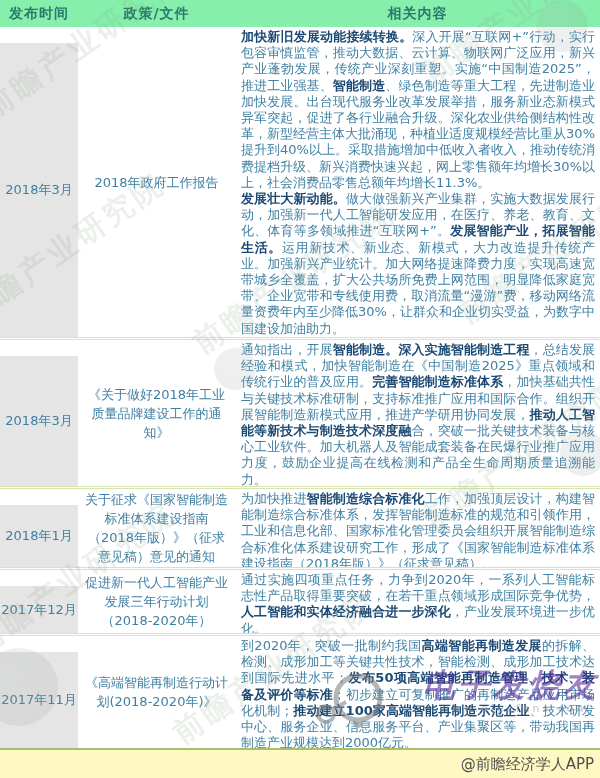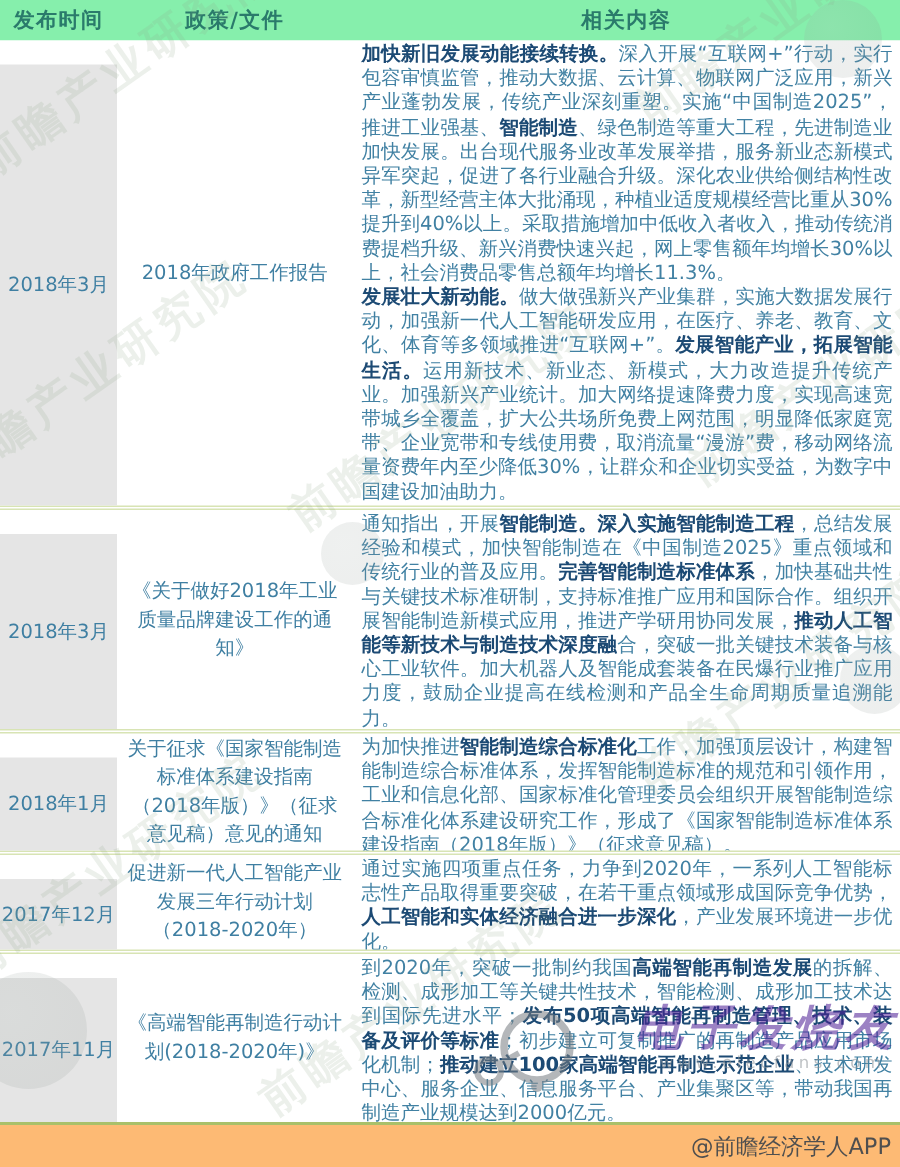--- a/index.html
+++ b/index.html
@@ -59,21 +59,21 @@
     color: #4181a3;
   }
   .content-cell p { margin: 0; text-align: justify; }
   .content-cell b { font-weight: bold; color: #1c4a74; }
   
   .footer {
     height: 28px;
     display: flex; align-items: center; justify-content: flex-end;
     padding-right: 6px;
     font-size: 15px; color: #4f4f4f;
-    background: #fdba74;
+    background: #fef9c3;
     position: relative; z-index: 4; padding-left: 28px;
   }
   
   .watermark-layer {
     position: absolute; inset: 0;
     pointer-events: none; z-index: 3;
   }
   .wm-text {
     position: absolute;
     font-size: 30px; font-weight: bold;

